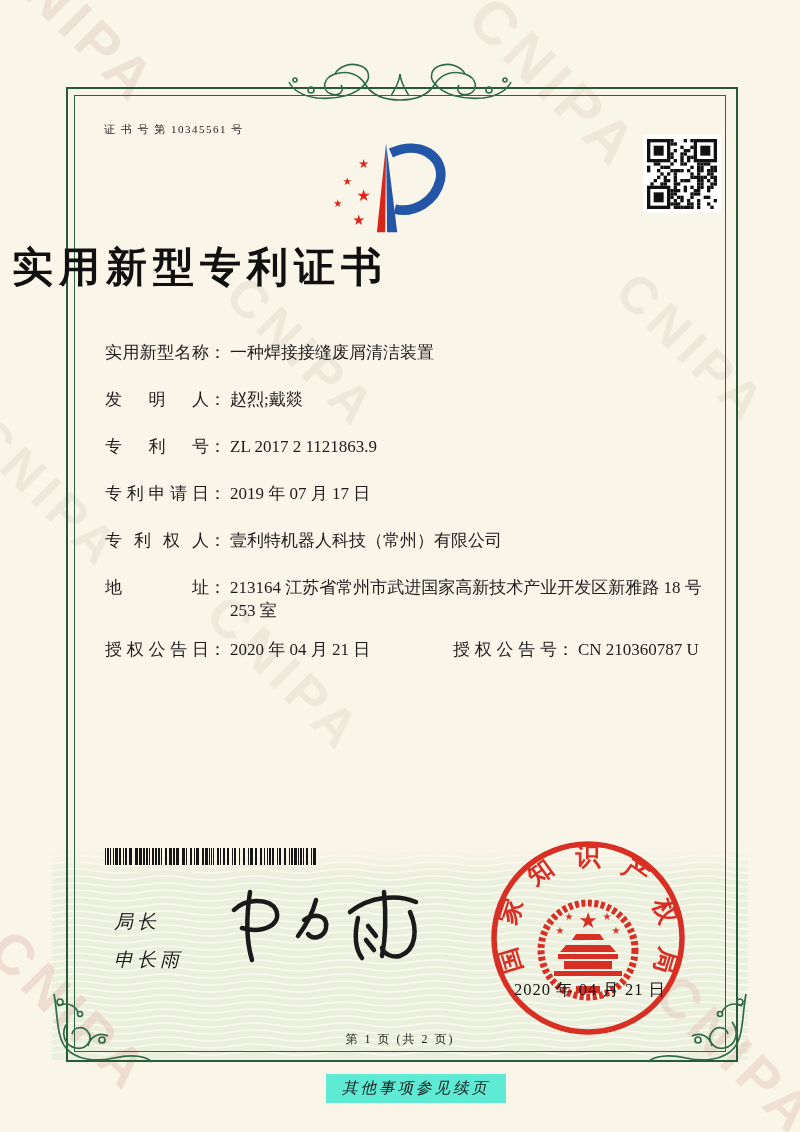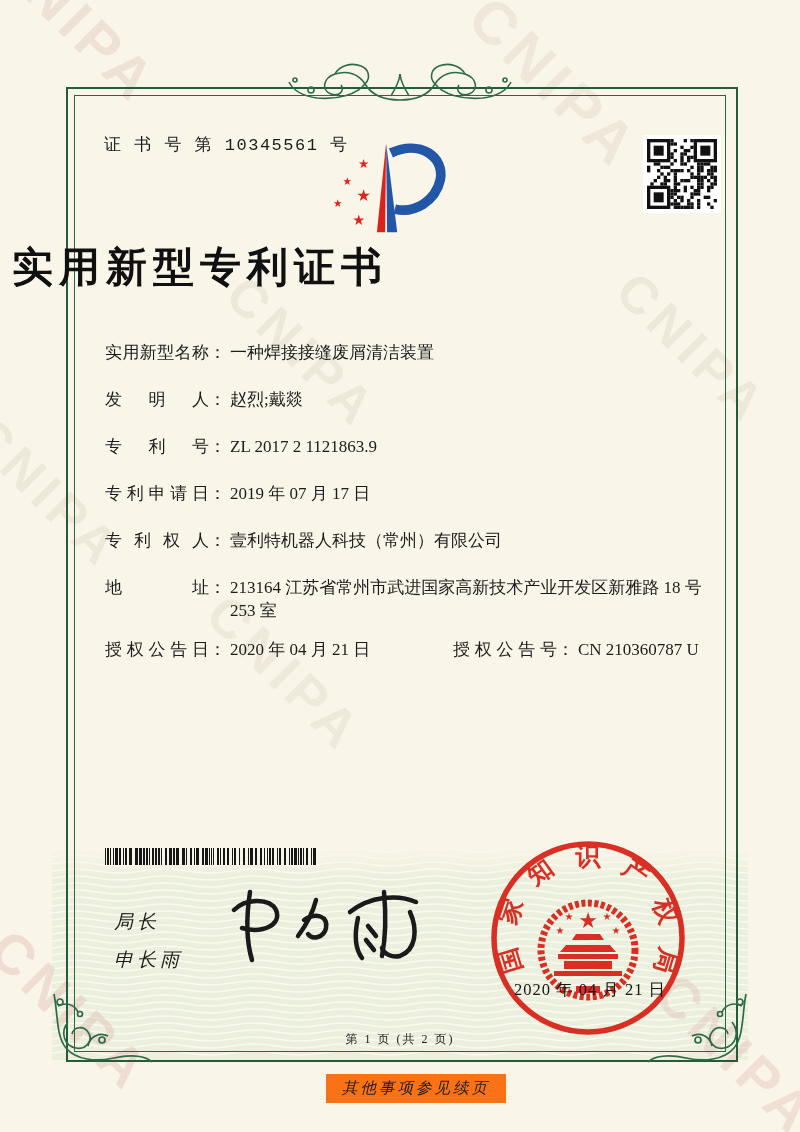--- a/index.html
+++ b/index.html
@@ -24,21 +24,21 @@
   
   .frame-outer{position:absolute;left:66px;top:87px;width:668px;height:971px;
                border:2.5px solid #265a3b;z-index:2;pointer-events:none;}
   .frame-inner{position:absolute;left:74px;top:95px;width:650px;height:955px;
                border:1px solid #2d6343;z-index:2;pointer-events:none;}
   .ornament{position:absolute;z-index:3;}
   .orn-top{left:287px;top:60px;width:226px;height:44px;}
   .orn-bl{left:48px;top:992px;width:105px;height:72px;}
   .orn-br{left:647px;top:992px;width:105px;height:72px;}
   
-  .cert-no{position:absolute;left:104px;top:133px;font-size:17px;letter-spacing:1.5px;z-index:4;font-family:Liberation Mono, monospace;}
+  .cert-no{position:absolute;left:104px;top:122px;font-size:11px;letter-spacing:1.5px;z-index:4;}
   .logo{position:absolute;left:320px;top:124px;width:138px;height:116px;z-index:4;}
   .qr-patch{position:absolute;left:643px;top:135px;width:78px;height:78px;background:#fff;z-index:4;}
   .qr-patch svg{position:absolute;left:4px;top:4px;}
   
   .title{position:absolute;left:12px;width:800px;top:240px;text-align:left;font-size:41px;
          font-weight:bold;letter-spacing:6px;color:#101010;z-index:4;}
   
   .fields{position:absolute;left:105px;top:341px;width:614px;font-size:17px;z-index:4;}
   .frow{position:relative;line-height:23px;margin-bottom:24px;white-space:nowrap;}
   .frow.addr{white-space:normal;margin-bottom:16px;}
@@ -59,21 +59,21 @@
             line-height:38px;font-style:italic;z-index:4;}
   .sig{position:absolute;left:210px;top:878px;width:230px;height:102px;z-index:4;}
   
   .seal{position:absolute;left:487px;top:837px;width:202px;height:202px;z-index:5;opacity:.95;}
   .seal-date{position:absolute;left:492px;top:979px;width:196px;text-align:center;font-size:16.5px;
              letter-spacing:1px;color:#151515;z-index:6;}
   
   .page-info{position:absolute;left:0;width:800px;top:1031px;text-align:center;font-size:12px;
              letter-spacing:2px;z-index:4;}
   .cont-note-wrap{position:absolute;left:0;width:800px;top:1074px;text-align:center;z-index:4;}
-  .cont-note{display:inline-block;background:#f97316;padding:4px 16px;font-size:15.5px;
+  .cont-note{display:inline-block;background:#5eead4;padding:4px 16px;font-size:15.5px;
              letter-spacing:3px;font-style:italic;margin-left:32px;}
 </style>
 </head>
 <body>
 
 <div class="page">
 
   <span class="wm wm1">CNIPA</span>
   <span class="wm wm2">CNIPA</span>
   <span class="wm wm3">CNIPA</span>

